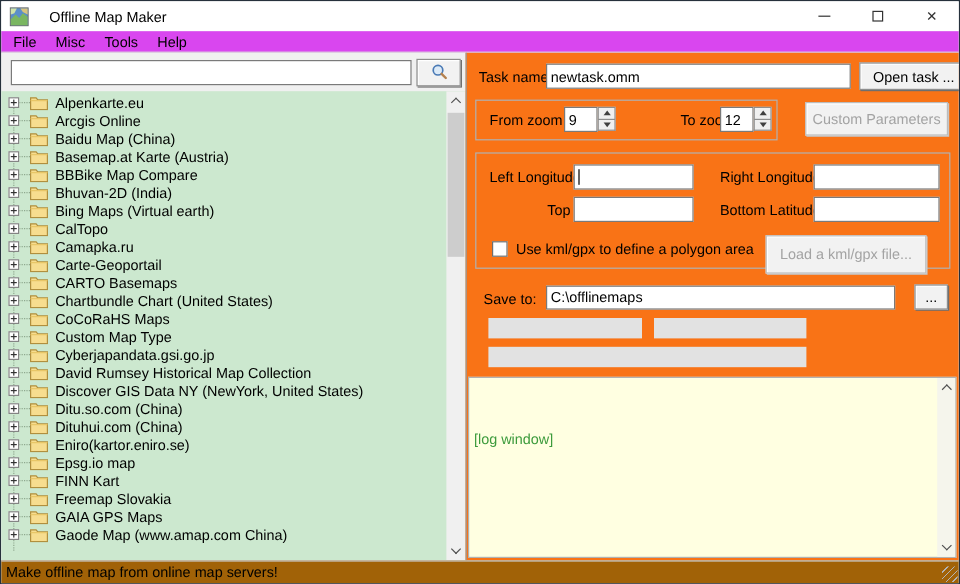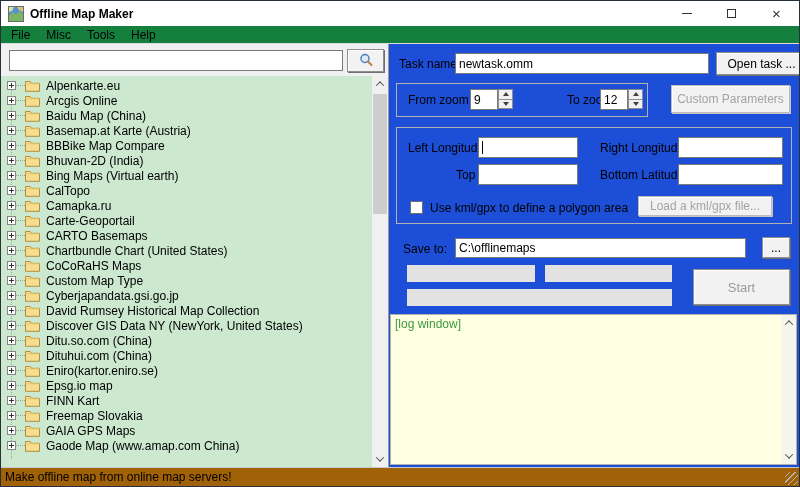--- a/index.html
+++ b/index.html
@@ -2,35 +2,35 @@
 <html><head>
 <meta charset="utf-8">
 <style>
   * { margin:0; padding:0; box-sizing:border-box; }
   html,body { width:800px; height:487px; font-family:"Liberation Sans", sans-serif; font-size:12px; color:#000; }
   .window { position:relative; width:800px; height:487px; background:#f0f0f0; border:1px solid #26313c; overflow:hidden; }
 
   
   .titlebar { height:25px; background:#ffffff; display:flex; align-items:center; }
   .app-icon { margin-left:7px; width:16px; height:16px; flex:0 0 16px; }
-  .title-text { margin-left:6px; font-size:12px;font-weight:bold; }
+  .title-text { margin-left:17px; font-size:12px; }
   .win-controls { margin-left:auto; display:flex; height:25px; }
   .win-btn { width:45px; height:25px; display:flex; align-items:center; justify-content:center; }
   .glyph-min { width:10px; height:1px; background:#333; }
   .glyph-max { width:9px; height:9px; border:1px solid #333; }
   .glyph-close { font-size:15px; line-height:1; color:#333; }
 
   
-  .menubar { height:18px; background:#15803d; border-bottom:1px solid #dcdcdc; display:flex; align-items:center; padding-left:2px;text-align:center; }
+  .menubar { height:18px; background:#d946ef; border-bottom:1px solid #dcdcdc; display:flex; align-items:center; padding-left:2px;text-align:center; }
   .menu-item { padding:0 8px; height:18px; line-height:18px; }
 
   
   .body { display:flex; height:423px; }
   .left { width:387px; background:#f0f0f0; display:flex; flex-direction:column; }
-  .right { width:411px; border-left:1px solid #9a9a9a; position:relative; background:#1d4ed8;padding-left:42px; }
+  .right { width:411px; border-left:1px solid #9a9a9a; position:relative; background:#f97316;padding-left:42px; }
 
   
   .searchrow { height:32px; display:flex; align-items:center; }
   .search-input { margin-left:8px; width:334px; height:21px; border:1px solid #7a7a7a; background:#fff; padding:0 3px; font:12px "Liberation Sans",sans-serif; }
   .search-btn { margin-left:4px; width:37px; height:23px; display:flex; align-items:center; justify-content:center; }
 
   
   .btn { background:#f2f2f2; border:1px solid #8e8e8e; box-shadow: inset 1px 1px 0 #ffffff, 1px 1px 0 #6f6f6f; font:12px "Liberation Sans",sans-serif; display:flex; align-items:center; justify-content:center; cursor:default; }
   .btn.gray-text { color:#9c9c9c; }
   .btn.disabled { color:#a3a3a3; border-color:#bcbcbc; box-shadow: inset 1px 1px 0 #fff, 1px 1px 0 #c6c6c6; }
@@ -432,34 +432,33 @@
       <input class="rp-input" style="left: 89px; top: 93px; width: 100px; height: 21px;" value="">
       <span class="caret" style="left:93px; top:97px;"></span>
       <span class="rp-label" style="left:211px; top:97px;">Right Longitude</span>
       <input class="rp-input" style="left: 289px; top: 93px; width: 105px; height: 21px;" value="">
       <span class="rp-label" style="left:19px; top:124px;margin-left:48px;">Top Latitude</span>
       <input class="rp-input" style="left: 89px; top: 120px; width: 100px; height: 21px;" value="">
       <span class="rp-label" style="left:211px; top:124px;">Bottom Latitude</span>
       <input class="rp-input" style="left: 289px; top: 120px; width: 105px; height: 21px;" value="">
       <span class="checkbox" style="left:21px; top:157px;"></span>
       <span class="rp-label" style="left:41px; top:157px;">Use kml/gpx to define a polygon area</span>
-      <button class="btn disabled" style="position:absolute; left:249px; top:152px; width:134px; height:20px;">Load a kml/gpx file...</button>
+      <button class="btn disabled" style="position:absolute; left:249px; top:152px; width:134px; height:32px;">Load a kml/gpx file...</button>
 
       <span class="rp-label" style="left:14px; top:198px;">Save to:</span>
       <input class="rp-input" style="left: 66px; top: 194px; width: 291px; height: 20px;" value="C:\offlinemaps">
       <button class="btn" style="position:absolute; left:373px; top:193px; width:28px; height:21px;">...</button>
 
       <div class="progress-ph" style="left:18px; top:221px; width:128px; height:17px;"></div>
       <div class="progress-ph" style="left:156px; top:221px; width:127px; height:17px;"></div>
       <div class="progress-ph" style="left:18px; top:245px; width:265px; height:17px;"></div>
 
-      <button class="btn gray-text" style="position:absolute; left:304px; top:225px; width:97px; height:36px; font-size:13px;">Start</button>
 
       <div class="logwin" style="left: 1px; top: 270px; width: 407px; height: 151px; background: rgb(255, 255, 225);">
-        <span class="log-text" style="color: rgb(60, 155, 60);">[log window]</span>
+        <span class="log-text" style="color: rgb(60, 155, 60); margin-top: 42px;">[log window]</span>
         <div class="log-scroll">
           <div class="sb-btn top" style="width:15px;">
               <i class="chev up"></i>
             </div>
           <div class="sb-btn bottom" style="width:15px;">
               <i class="chev down"></i>
             </div>
         </div>
       </div>
 

